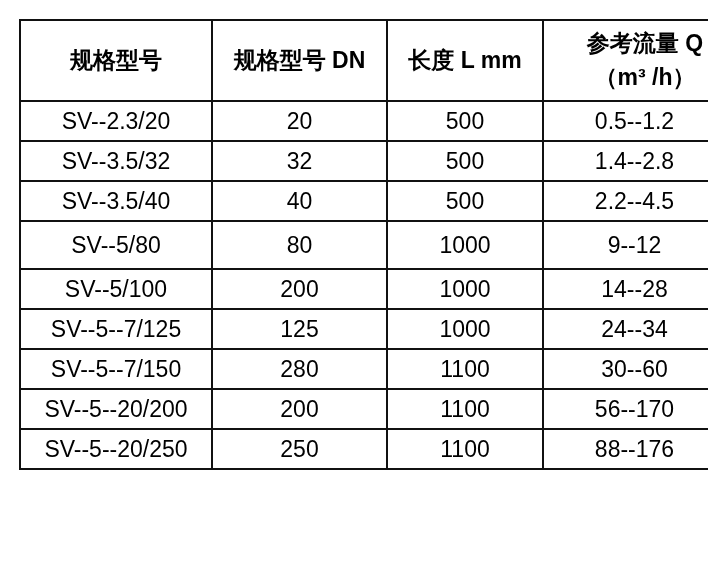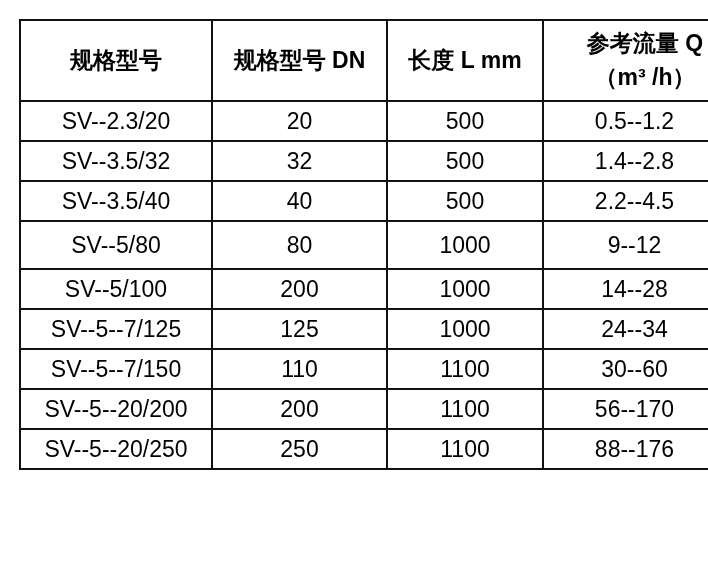--- a/index.html
+++ b/index.html
@@ -106,21 +106,21 @@
         <td>14--28</td>
       </tr>
       <tr>
         <td>SV--5--7/125</td>
         <td>125</td>
         <td>1000</td>
         <td>24--34</td>
       </tr>
       <tr>
         <td>SV--5--7/150</td>
-        <td>110</td>
+        <td>280</td>
         <td>1100</td>
         <td>30--60</td>
       </tr>
       <tr>
         <td>SV--5--20/200</td>
         <td>200</td>
         <td>1100</td>
         <td>56--170</td>
       </tr>
       <tr>

